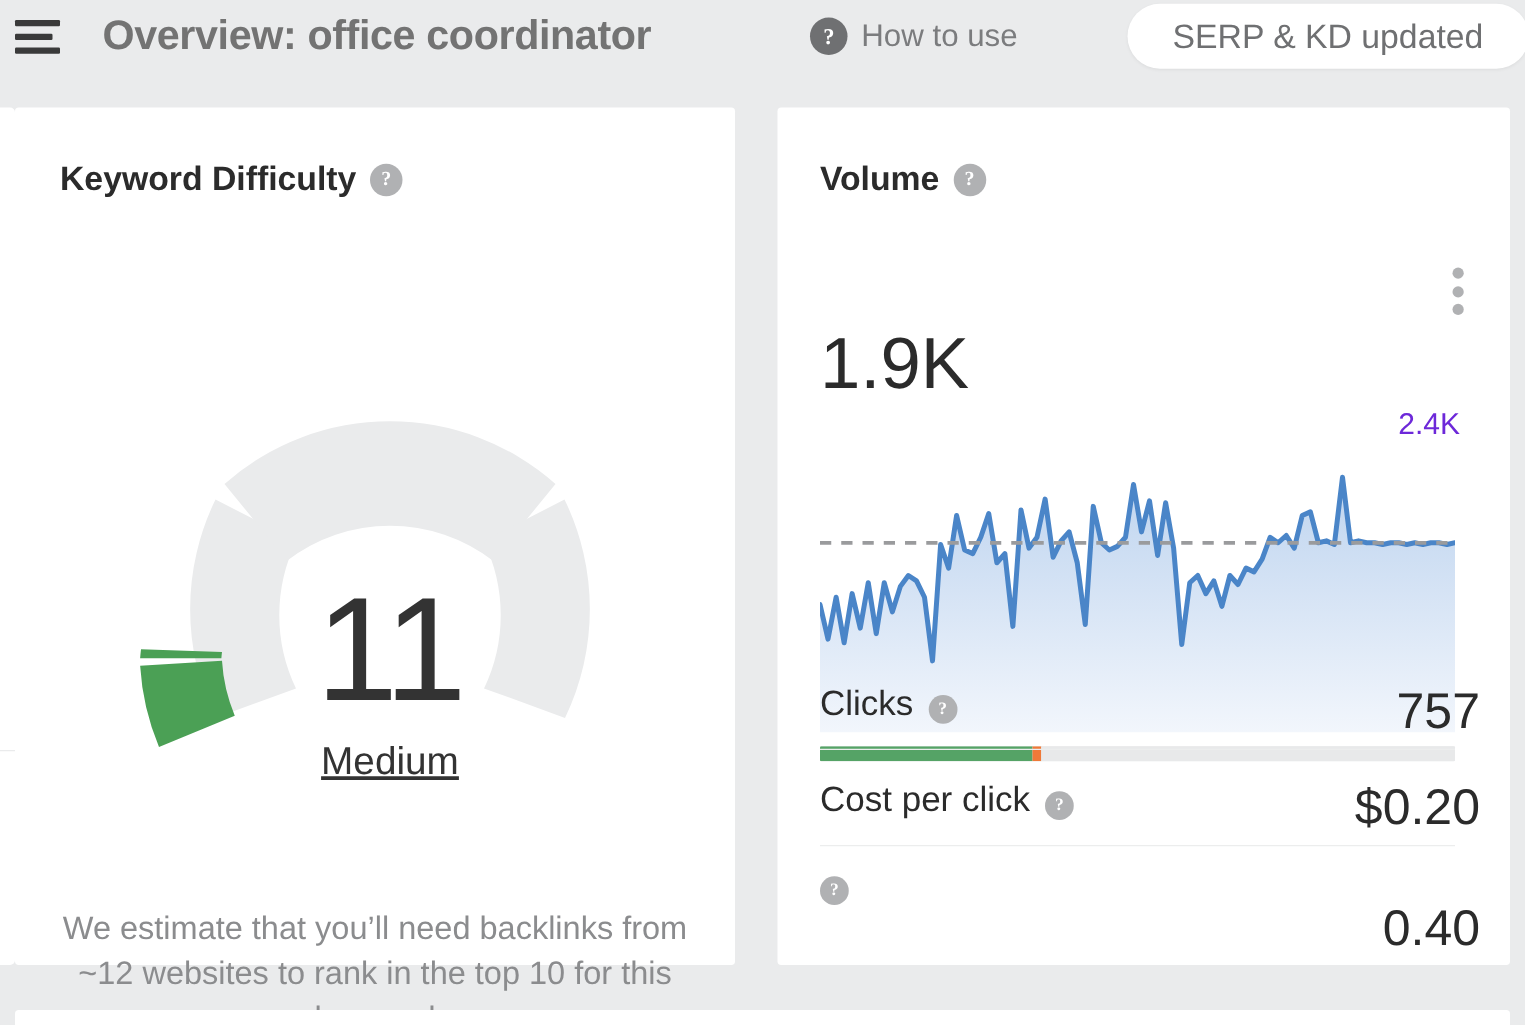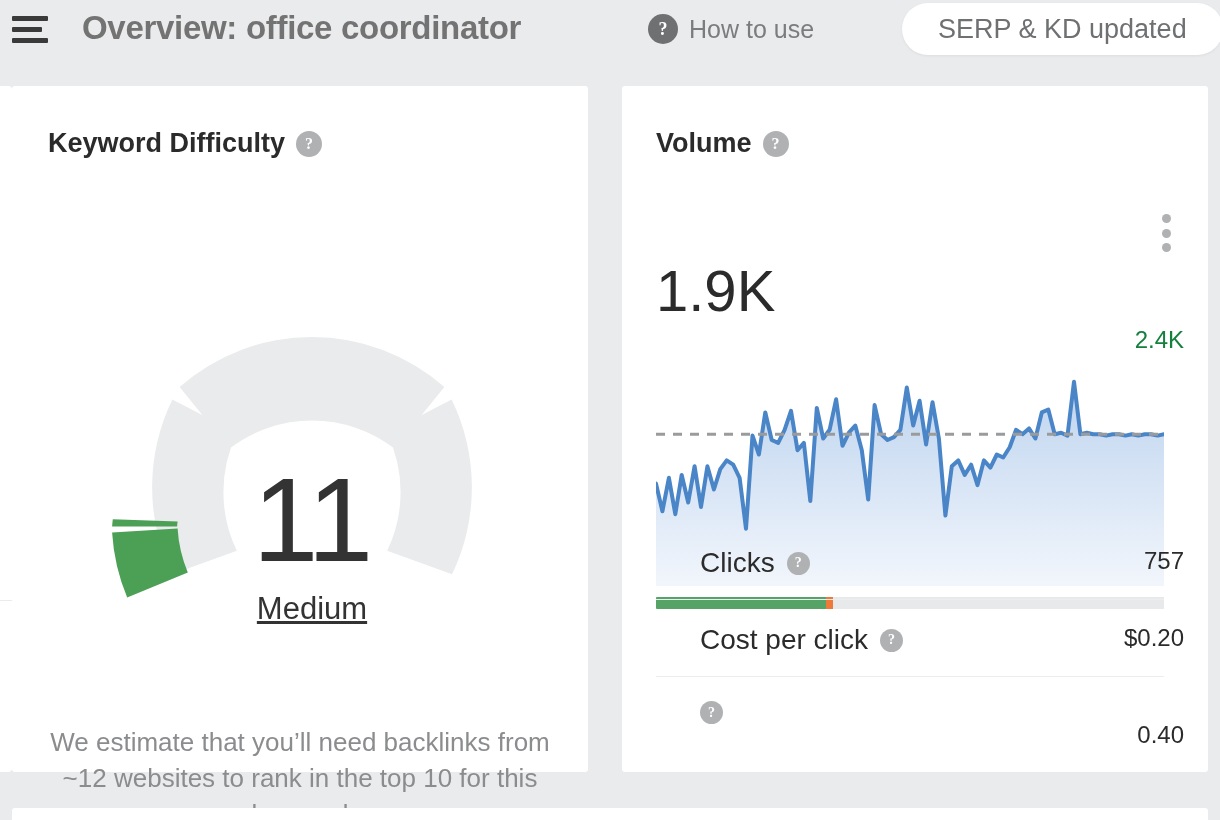--- a/index.html
+++ b/index.html
@@ -84,29 +84,29 @@
 
   .kd-note{
     position:absolute;left:38px;top:638px;width:500px;text-align:center;
     font-size:26px;line-height:36px;color:#8b8c8e;
   }
 
   
   .vol-big{position:absolute;left:34px;top:176px;font-size:58px;color:#2b2b2b;line-height:1;}
   .kebab{position:absolute;right:26px;top:128px;width:32px;height:38px;display:flex;flex-direction:column;align-items:center;justify-content:space-between;cursor:pointer;}
   .kebab i{display:block;width:9px;height:9px;border-radius:50%;background:#b0b1b3;}
-  .vol-max{position:absolute;right:24px;top:240px;font-size:24px;color:#15803d;}
+  .vol-max{position:absolute;right:40px;top:240px;font-size:24px;color:#6d28d9;}
 
   .spark{position:absolute;left:34px;top:282px;width:508px;height:218px;}
 
   .volbar{position:absolute;left:34px;top:511px;width:508px;height:12px;background:#e8e9ea;border-radius:1px;overflow:hidden;display:flex;}
   .volbar .seg{height:100%;}
   .stat-line{position:absolute;left:34px;width:508px;height:1px;background:#eceded;}
-  .stat-label{position:absolute;font-size:28px;color:#2b2b2b;display:flex;align-items:center;gap:12px;padding-left:44px;}
-  .stat-value{position:absolute;right:24px;font-size:24px;color:#2b2b2b;text-align:right;}
+  .stat-label{position:absolute;font-size:28px;color:#2b2b2b;display:flex;align-items:flex-end;gap:12px;}
+  .stat-value{position:absolute;right:24px;font-size:40px;color:#2b2b2b;text-align:right;}
 
   
   .bottom-card{position:absolute;left:12px;top:808px;width:1196px;height:60px;background:#ffffff;border-radius:3px;}
 </style>
 </head>
 <body>
 
 <div class="page">
 
   <div class="topbar">

